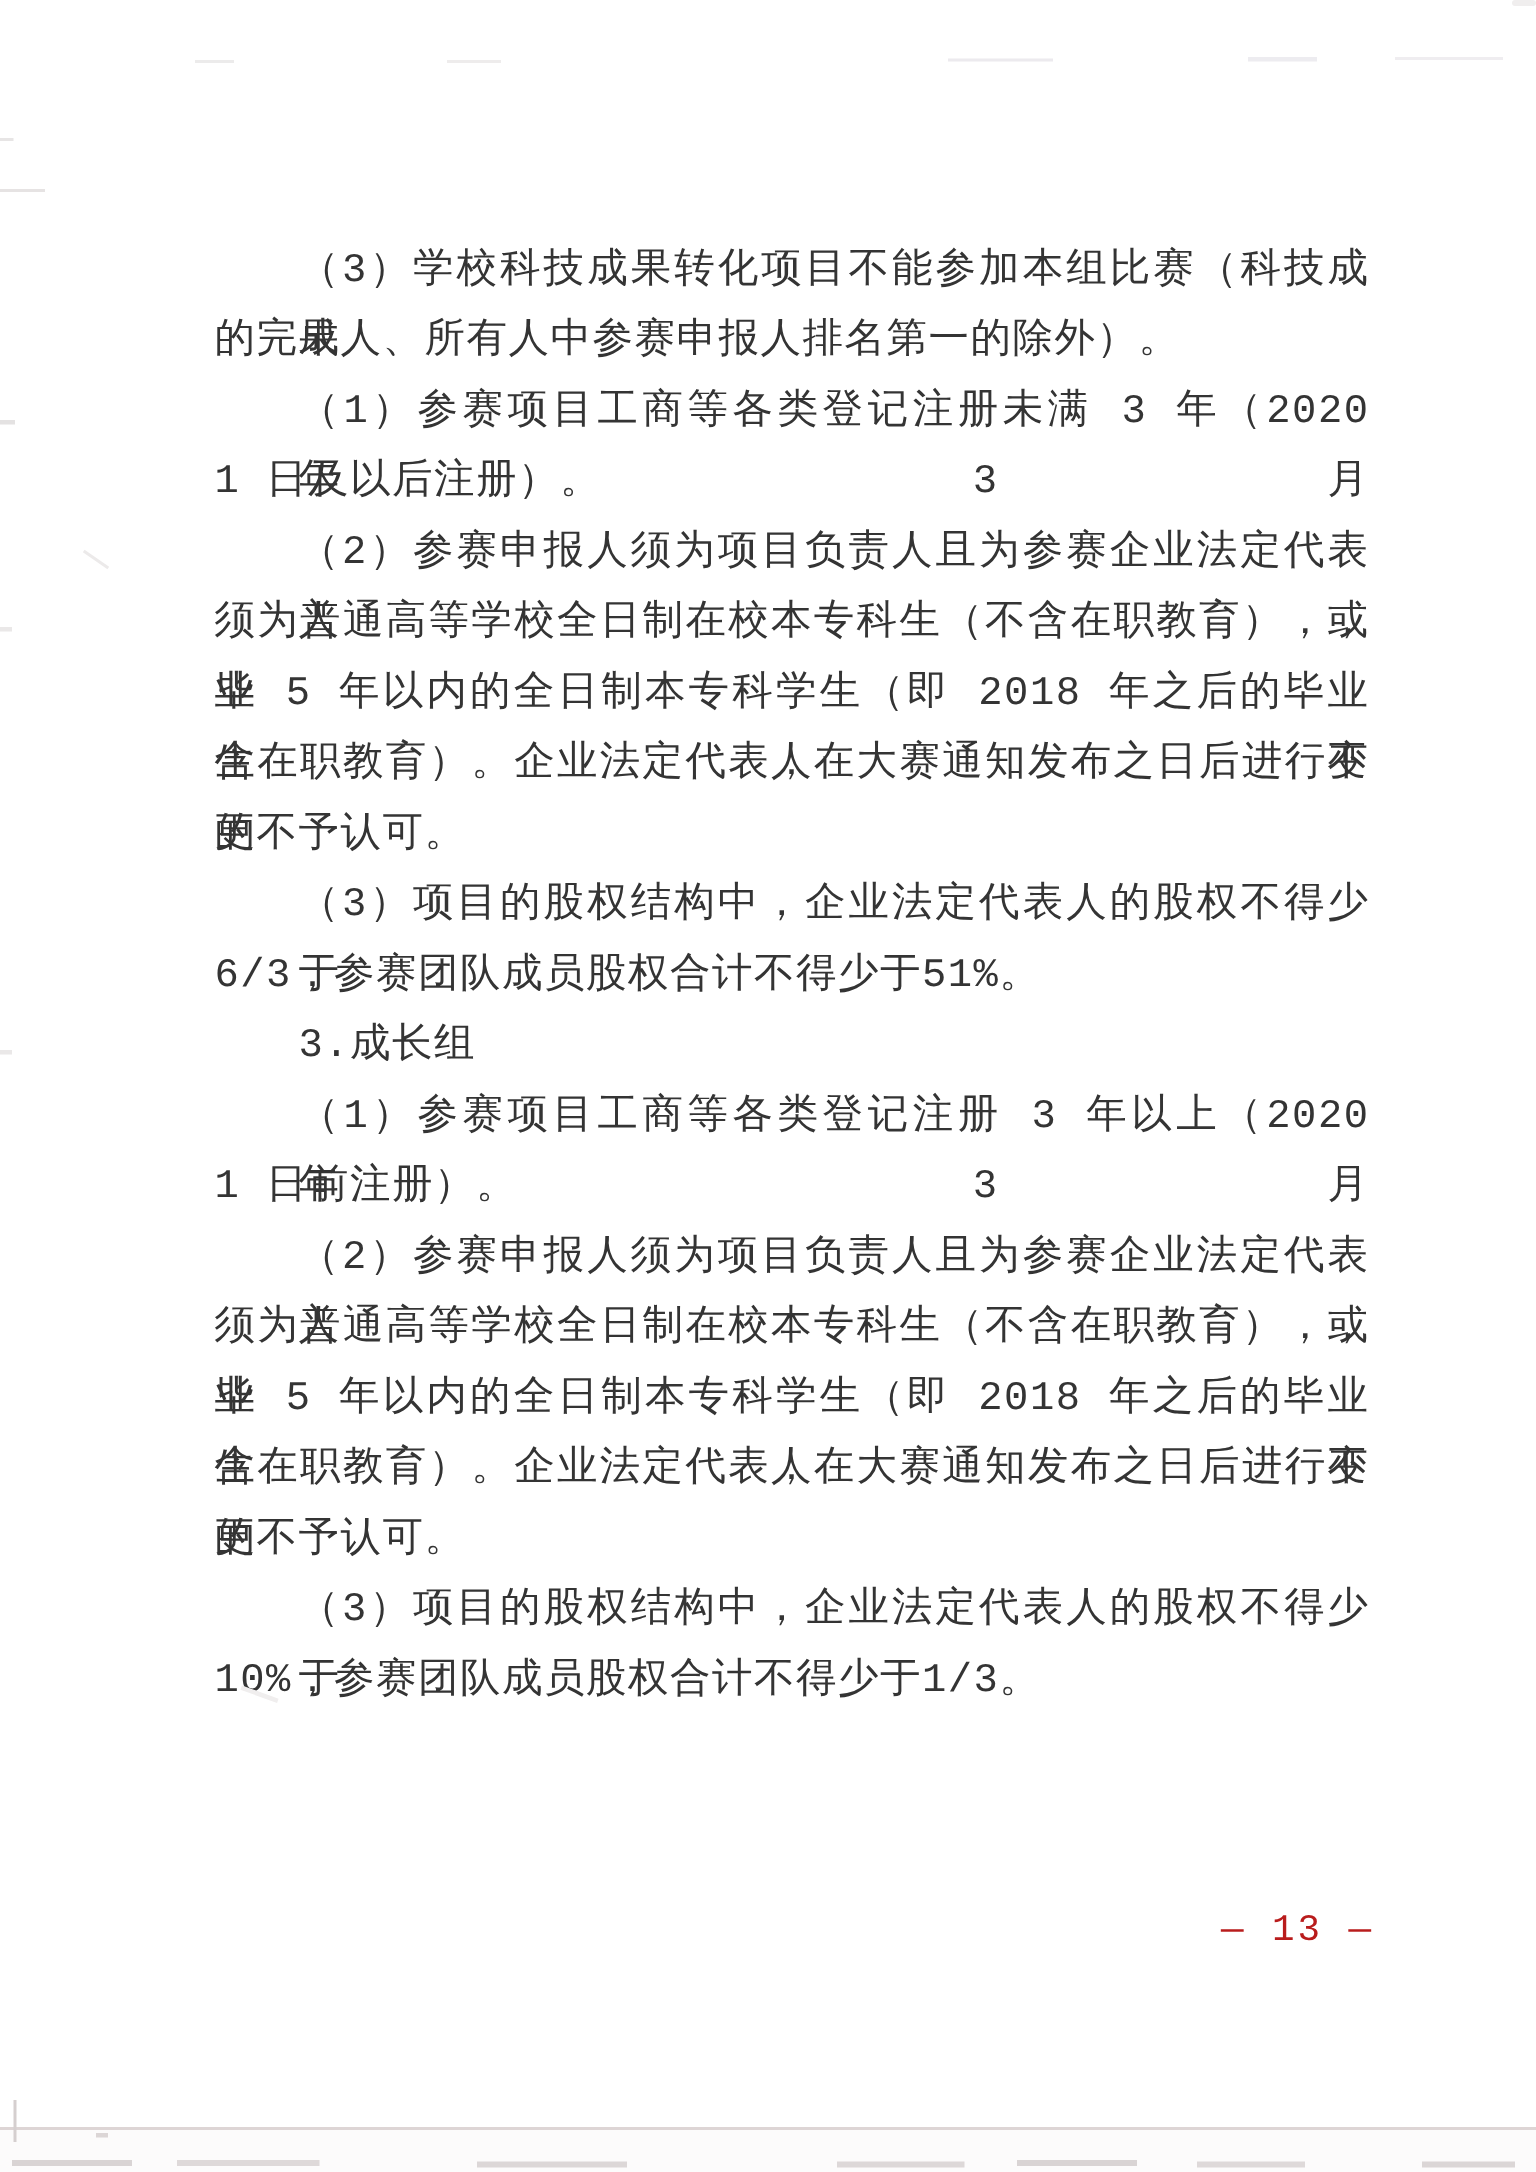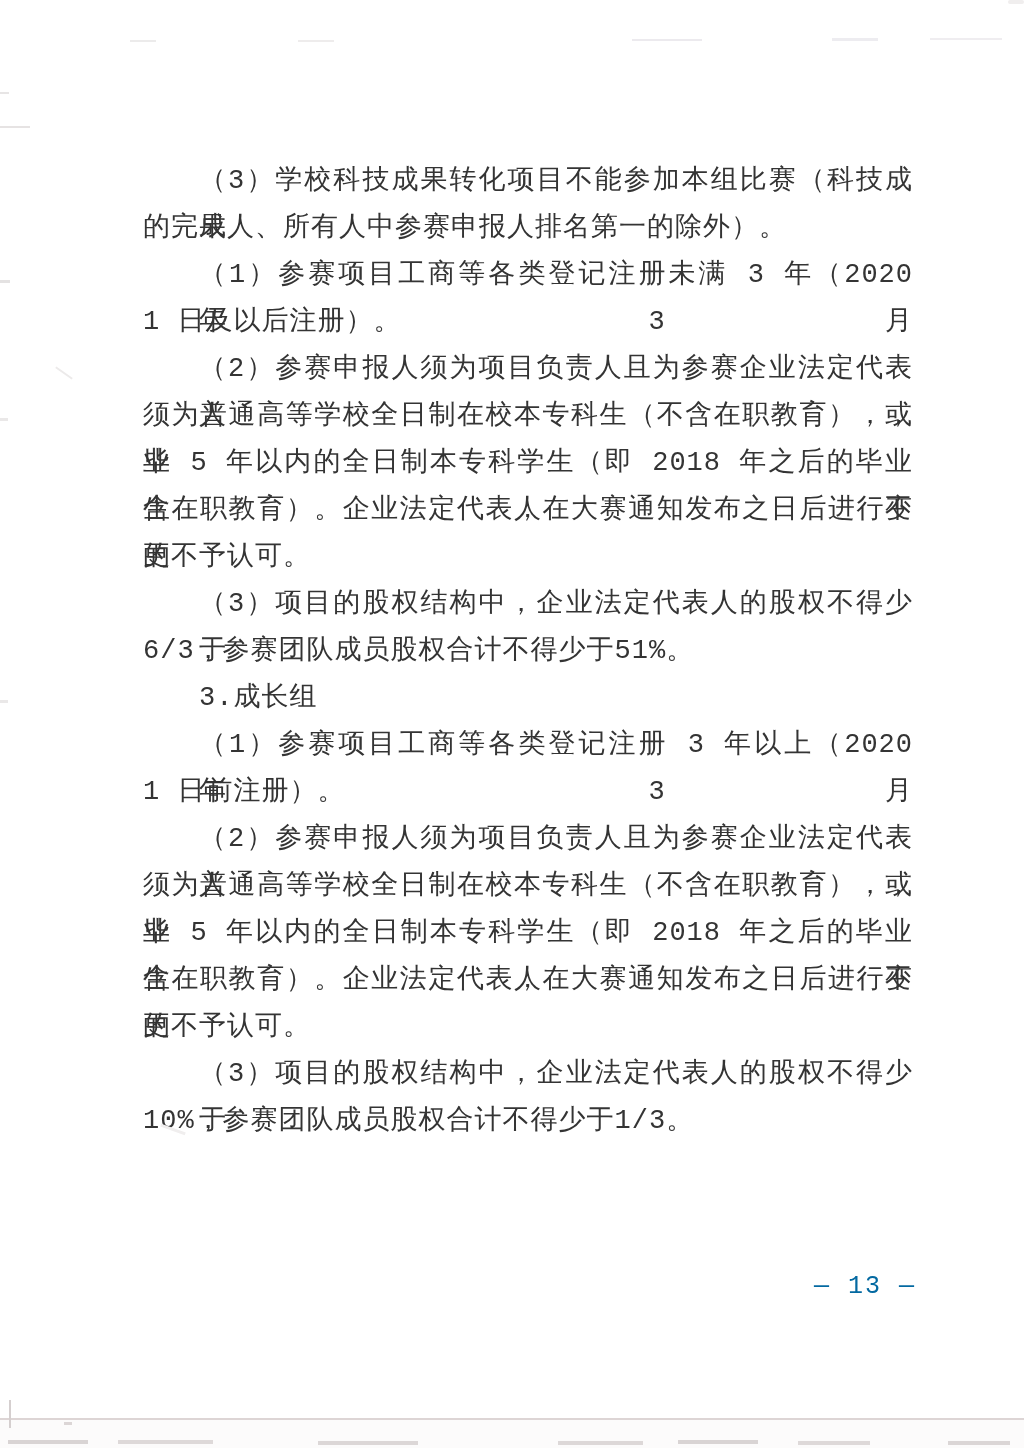--- a/index.html
+++ b/index.html
@@ -35,21 +35,21 @@
   .line.fill {
     white-space: normal;
     text-align: justify;
     text-align-last: justify;
   }
   .page-number {
     position: absolute;
     top: 1272px;
     right: 108px;
     font-size: 25px;
-    color: #0369a1;
+    color: #b91c1c;
     letter-spacing: 2px;
   }
   
   .artifact { position: absolute; pointer-events: none; }
   .a-top1  { left: 130px; top: 40px;  width: 26px;  height: 2px; background: #ecebeb; }
   .a-top2  { left: 298px; top: 40px;  width: 36px;  height: 2px; background: #eeecec; }
   .a-top3  { left: 632px; top: 39px;  width: 70px;  height: 2px; background: #eceaee; }
   .a-top4  { left: 832px; top: 38px;  width: 46px;  height: 3px; background: #edecf0; }
   .a-top5  { left: 930px; top: 38px;  width: 72px;  height: 2px; background: #efedf0; }
   .a-top6  { left: 1008px; top: 0;    width: 16px;  height: 4px; background: #f0eeee; border-radius: 3px; }

